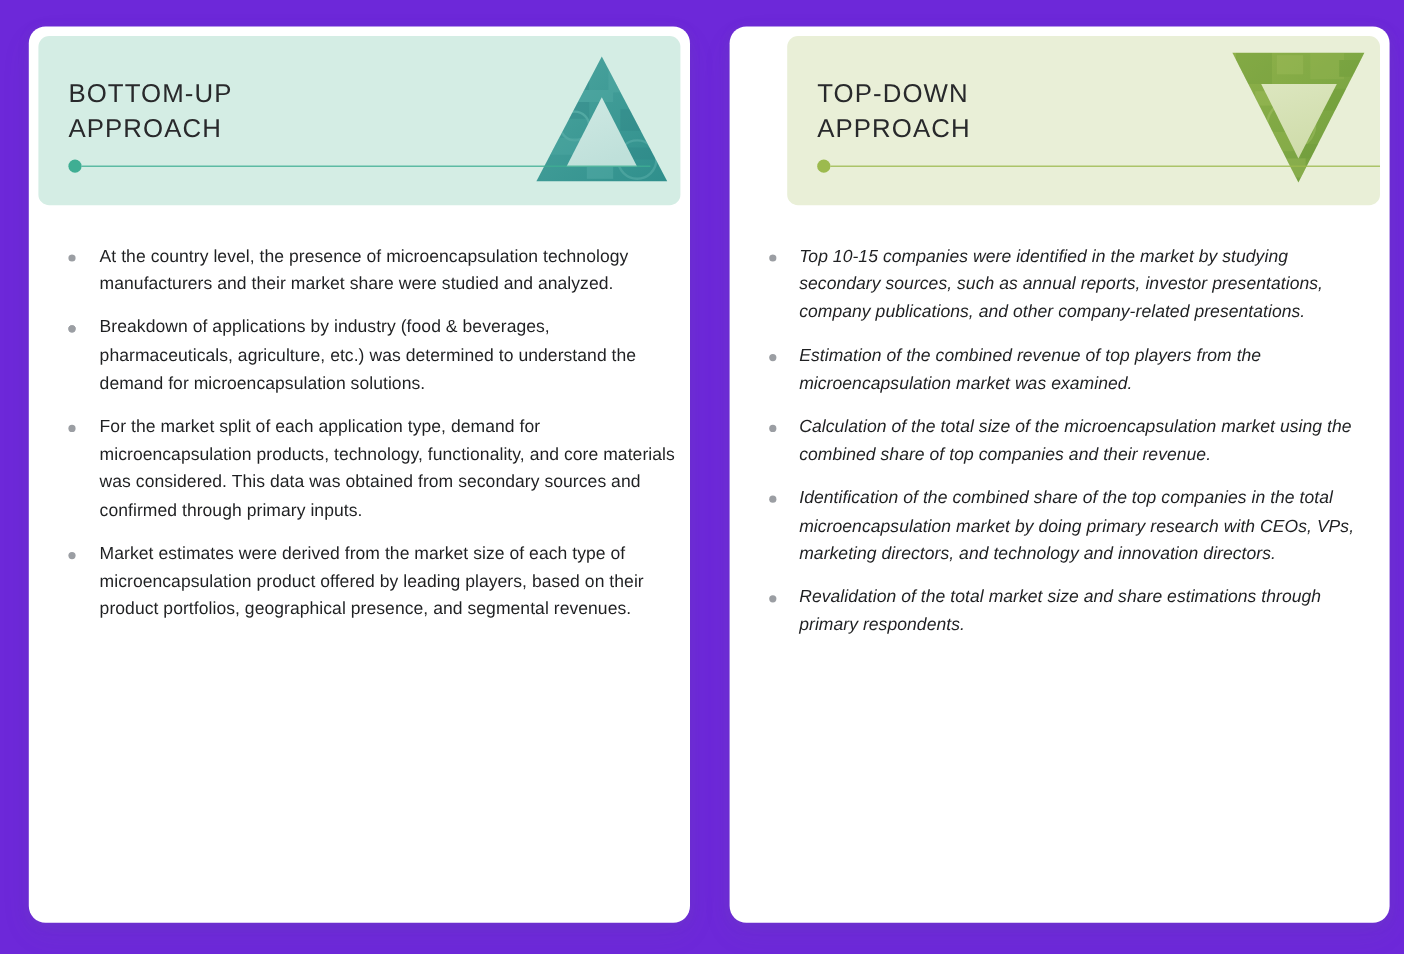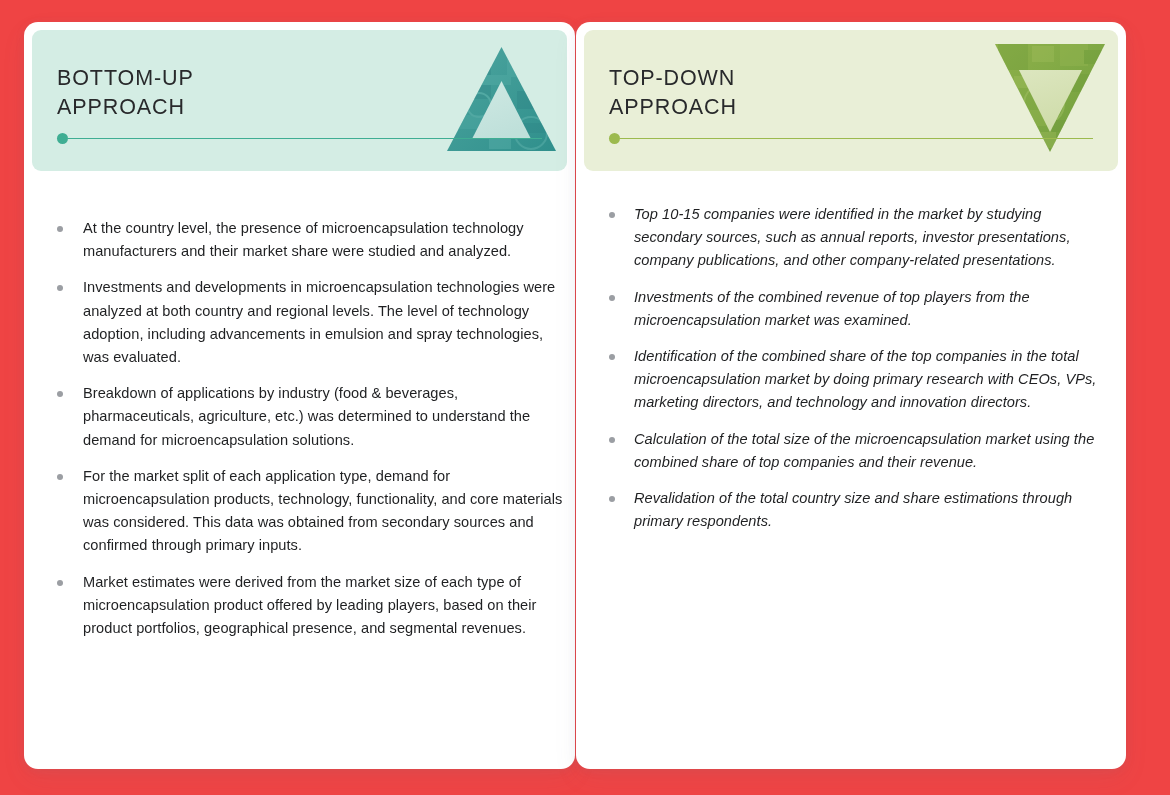--- a/index.html
+++ b/index.html
@@ -9,36 +9,36 @@
     height: 795px;
     background: #f8f9fb;
     font-family: "Liberation Sans", sans-serif;
     overflow: hidden;
   }
 
   .stage {
     position: relative;
     width: 1170px;
     height: 795px;
-    background: #ef4444;
+    background: #6d28d9;
     padding: 0;
   }
 
   
   .card {
     position: absolute;
     top: 22px;
     background: #ffffff;
     border-radius: 14px;
     box-shadow: 0 2px 10px rgba(110, 120, 140, 0.10),
                 0 10px 26px rgba(110, 120, 140, 0.07);
     overflow: hidden;
   }
   .card--left  { left: 24px;  width: 551px; height: 747px; }
-  .card--right { left: 576px; width: 550px; height: 747px; }
+  .card--right { left: 608px; width: 550px; height: 747px; padding-left: 40px; }
 
   
   .card-header {
     position: relative;
     height: 141px;
     margin: 8px 8px 0 8px;
     border-radius: 9px;
     overflow: hidden;
   }
   .card--left  .card-header { background: #d4ede4; }
@@ -118,21 +118,21 @@
   .bullet-dot {
     position: absolute;
     left: 5px;
     top: 9px;
     width: 6px;
     height: 6px;
     border-radius: 50%;
     background: #9b9ea3;
   }
 
-  .card--left  .bullet-list { padding-right: 8px; margin-top: 14px; }
+  .card--left  .bullet-list { padding-right: 8px; }
   .card--right .bullet-list { padding-right: 18px; }
 </style>
 </head>
 <body>
 
 <div class="stage">
 
   <section class="card card--left">
 
     <div class="card-header">
@@ -178,21 +178,20 @@
       </div>
     </div>
 
     <ul class="bullet-list">
       <li class="bullet-item">
         <span class="bullet-dot"></span>
         <span>At the country level, the presence of microencapsulation technology manufacturers and their market share were studied and analyzed.</span>
       </li>
       <li class="bullet-item">
         <span class="bullet-dot"></span>
-        <span>Investments and developments in microencapsulation technologies were analyzed at both country and regional levels. The level of technology adoption, including advancements in emulsion and spray technologies, was evaluated.</span>
       </li>
       <li class="bullet-item">
         <span class="bullet-dot"></span>
         <span>Breakdown of applications by industry (food &amp; beverages, pharmaceuticals, agriculture, etc.) was determined to understand the demand for microencapsulation solutions.</span>
       </li>
       <li class="bullet-item">
         <span class="bullet-dot"></span>
         <span>For the market split of each application type, demand for microencapsulation products, technology, functionality, and core materials was considered. This data was obtained from secondary sources and confirmed through primary inputs.</span>
       </li>
       <li class="bullet-item">
@@ -248,30 +247,30 @@
       </div>
     </div>
 
     <ul class="bullet-list">
       <li class="bullet-item">
         <span class="bullet-dot"></span>
         <span>Top 10-15 companies were identified in the market by studying secondary sources, such as annual reports, investor presentations, company publications, and other company-related presentations.</span>
       </li>
       <li class="bullet-item">
         <span class="bullet-dot"></span>
-        <span>Investments of the combined revenue of top players from the microencapsulation market was examined.</span>
+        <span>Estimation of the combined revenue of top players from the microencapsulation market was examined.</span>
+      </li>
+      <li class="bullet-item">
+        <span class="bullet-dot"></span>
+        <span>Calculation of the total size of the microencapsulation market using the combined share of top companies and their revenue.</span>
       </li>
       <li class="bullet-item">
         <span class="bullet-dot"></span>
         <span>Identification of the combined share of the top companies in the total microencapsulation market by doing primary research with CEOs, VPs, marketing directors, and technology and innovation directors.</span>
       </li>
       <li class="bullet-item">
         <span class="bullet-dot"></span>
-        <span>Calculation of the total size of the microencapsulation market using the combined share of top companies and their revenue.</span>
-      </li>
-      <li class="bullet-item">
-        <span class="bullet-dot"></span>
-        <span>Revalidation of the total country size and share estimations through primary respondents.</span>
+        <span>Revalidation of the total market size and share estimations through primary respondents.</span>
       </li>
     </ul>
   </section>
 
 </div>
 
 </body></html>

